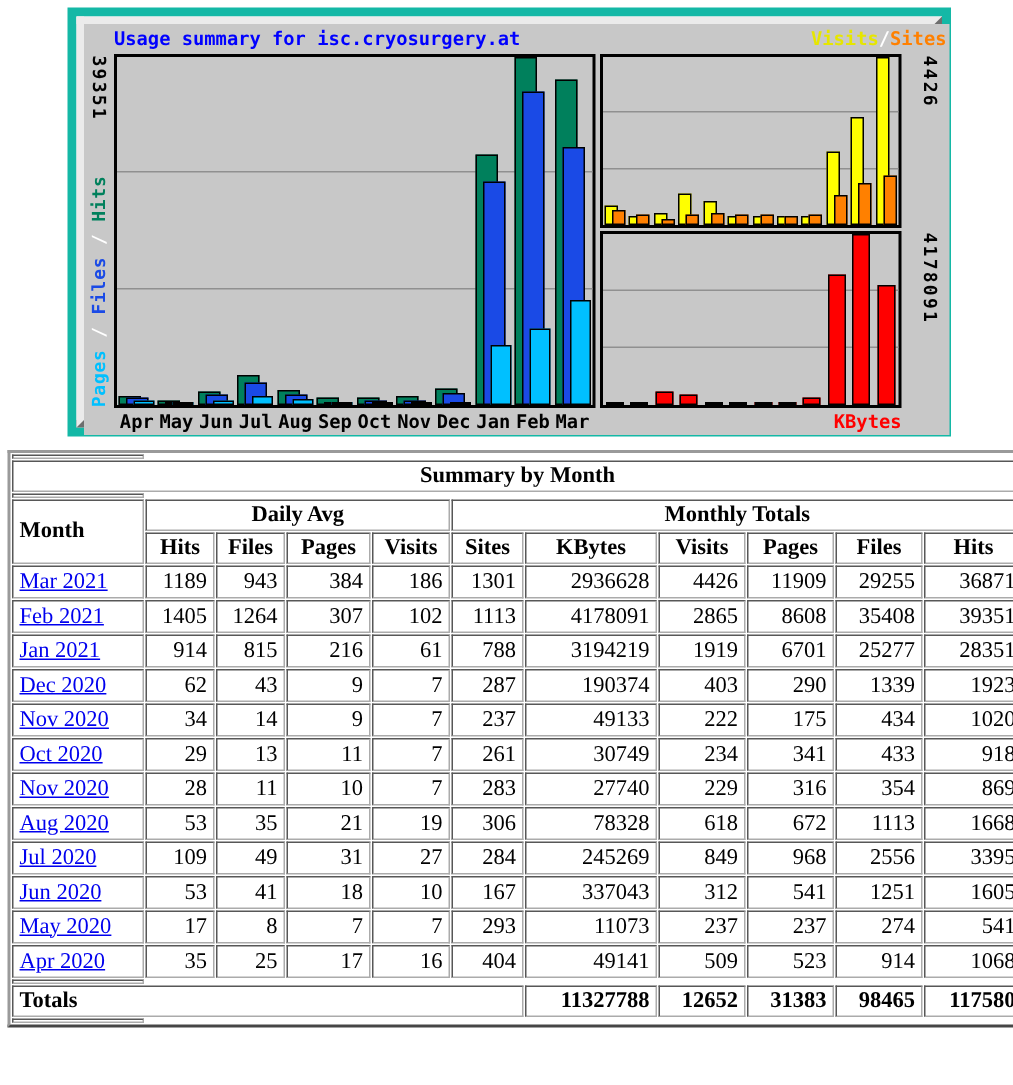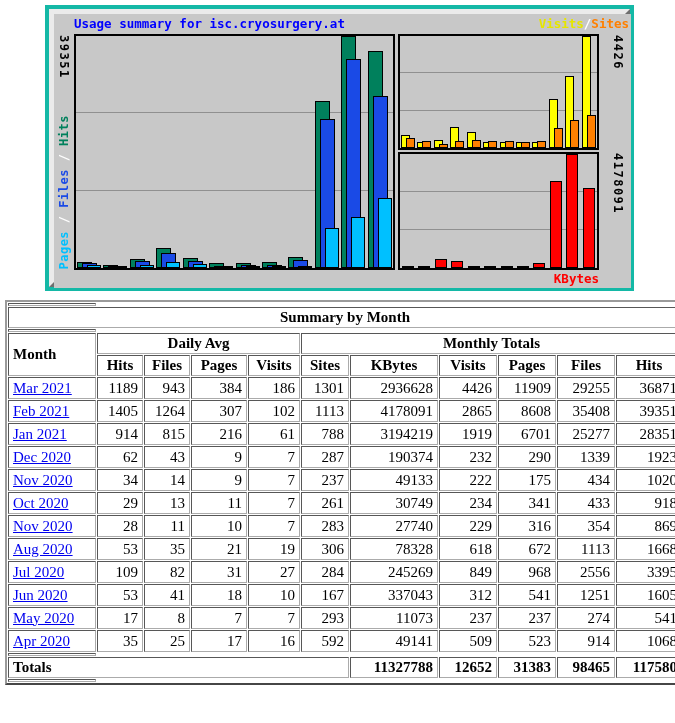--- a/index.html
+++ b/index.html
@@ -1,21 +1,21 @@
 <!DOCTYPE html>
 <html><head>
 <meta charset="utf-8">
 <style>
   * { margin:0; padding:0; box-sizing:border-box; }
   html,body { width:675px; height:723px; background:#ffffff; overflow:hidden;
               font-family:"Liberation Serif", serif; }
 
   
   .chart-frame { position:absolute; left:45px; top:5px; width:589px; height:286px;
-                 border:4px solid #14b8a6; }
+                 border:6px solid #14b8a6; }
   .chart-bevel { width:100%; height:100%; border:5px solid;
                  border-color:#ebebeb #6e6e6e #6e6e6e #ebebeb; }
   .chart-content { position:relative; width:577px; height:274px; background:#c8c8c8;
                    font-family:"DejaVu Sans Mono","Liberation Mono",monospace; }
   .chart-title { position:absolute; left:20px; top:2px; font-size:12.5px; font-weight:bold;
                  color:#0000ff; white-space:nowrap; }
   .chart-legend { position:absolute; right:2px; top:2px; font-size:12.5px; font-weight:bold;
                   white-space:nowrap; }
   .plot { position:absolute; border:2px solid #000; background:#c8c8c8; }
   #plot-main   { left:20px;  top:20px;  width:321px; height:236px; }
@@ -152,20 +152,21 @@
         </div>
 
       <div class="vlabel" id="axis-hits-max">39351</div>
 
       <div class="vlabel vlabel-up" id="axis-series"><span style="color:#00C0FF">Pages</span><span style="color:#ffffff"> / </span><span style="color:#1A4AE6">Files</span><span style="color:#ffffff"> / </span><span style="color:#00805C">Hits</span></div>
 
       <div class="vlabel" id="axis-visits-max">4426</div>
 
       <div class="vlabel" id="axis-kbytes-max">4178091</div>
 
+      <div class="month-strip" id="month-strip"><span>Apr</span><span>May</span><span>Jun</span><span>Jul</span><span>Aug</span><span>Sep</span><span>Oct</span><span>Nov</span><span>Dec</span><span>Jan</span><span>Feb</span><span>Mar</span></div>
 
       <div class="kbytes-label">KBytes</div>
     </div>
   </div>
 </div>
 
 <div class="table-wrap">
   <table class="summary">
     <colgroup>
       <col style="width:88px">
@@ -249,21 +250,21 @@
           <td class="num">28351</td>
         </tr>
         <tr class="datarow">
           <td class="mon"><a>Dec 2020</a></td>
           <td class="num">62</td>
           <td class="num">43</td>
           <td class="num">9</td>
           <td class="num">7</td>
           <td class="num">287</td>
           <td class="num">190374</td>
-          <td class="num">232</td>
+          <td class="num">403</td>
           <td class="num">290</td>
           <td class="num">1339</td>
           <td class="num">1923</td>
         </tr>
         <tr class="datarow">
           <td class="mon"><a>Nov 2020</a></td>
           <td class="num">34</td>
           <td class="num">14</td>
           <td class="num">9</td>
           <td class="num">7</td>
@@ -309,21 +310,21 @@
           <td class="num">306</td>
           <td class="num">78328</td>
           <td class="num">618</td>
           <td class="num">672</td>
           <td class="num">1113</td>
           <td class="num">1668</td>
         </tr>
         <tr class="datarow">
           <td class="mon"><a>Jul 2020</a></td>
           <td class="num">109</td>
-          <td class="num">82</td>
+          <td class="num">49</td>
           <td class="num">31</td>
           <td class="num">27</td>
           <td class="num">284</td>
           <td class="num">245269</td>
           <td class="num">849</td>
           <td class="num">968</td>
           <td class="num">2556</td>
           <td class="num">3395</td>
         </tr>
         <tr class="datarow">
@@ -351,21 +352,21 @@
           <td class="num">237</td>
           <td class="num">274</td>
           <td class="num">541</td>
         </tr>
         <tr class="datarow">
           <td class="mon"><a>Apr 2020</a></td>
           <td class="num">35</td>
           <td class="num">25</td>
           <td class="num">17</td>
           <td class="num">16</td>
-          <td class="num">592</td>
+          <td class="num">404</td>
           <td class="num">49141</td>
           <td class="num">509</td>
           <td class="num">523</td>
           <td class="num">914</td>
           <td class="num">1068</td>
         </tr>
       </tbody>
     <tbody>
         <tr class="spacer">
           <th></th>

